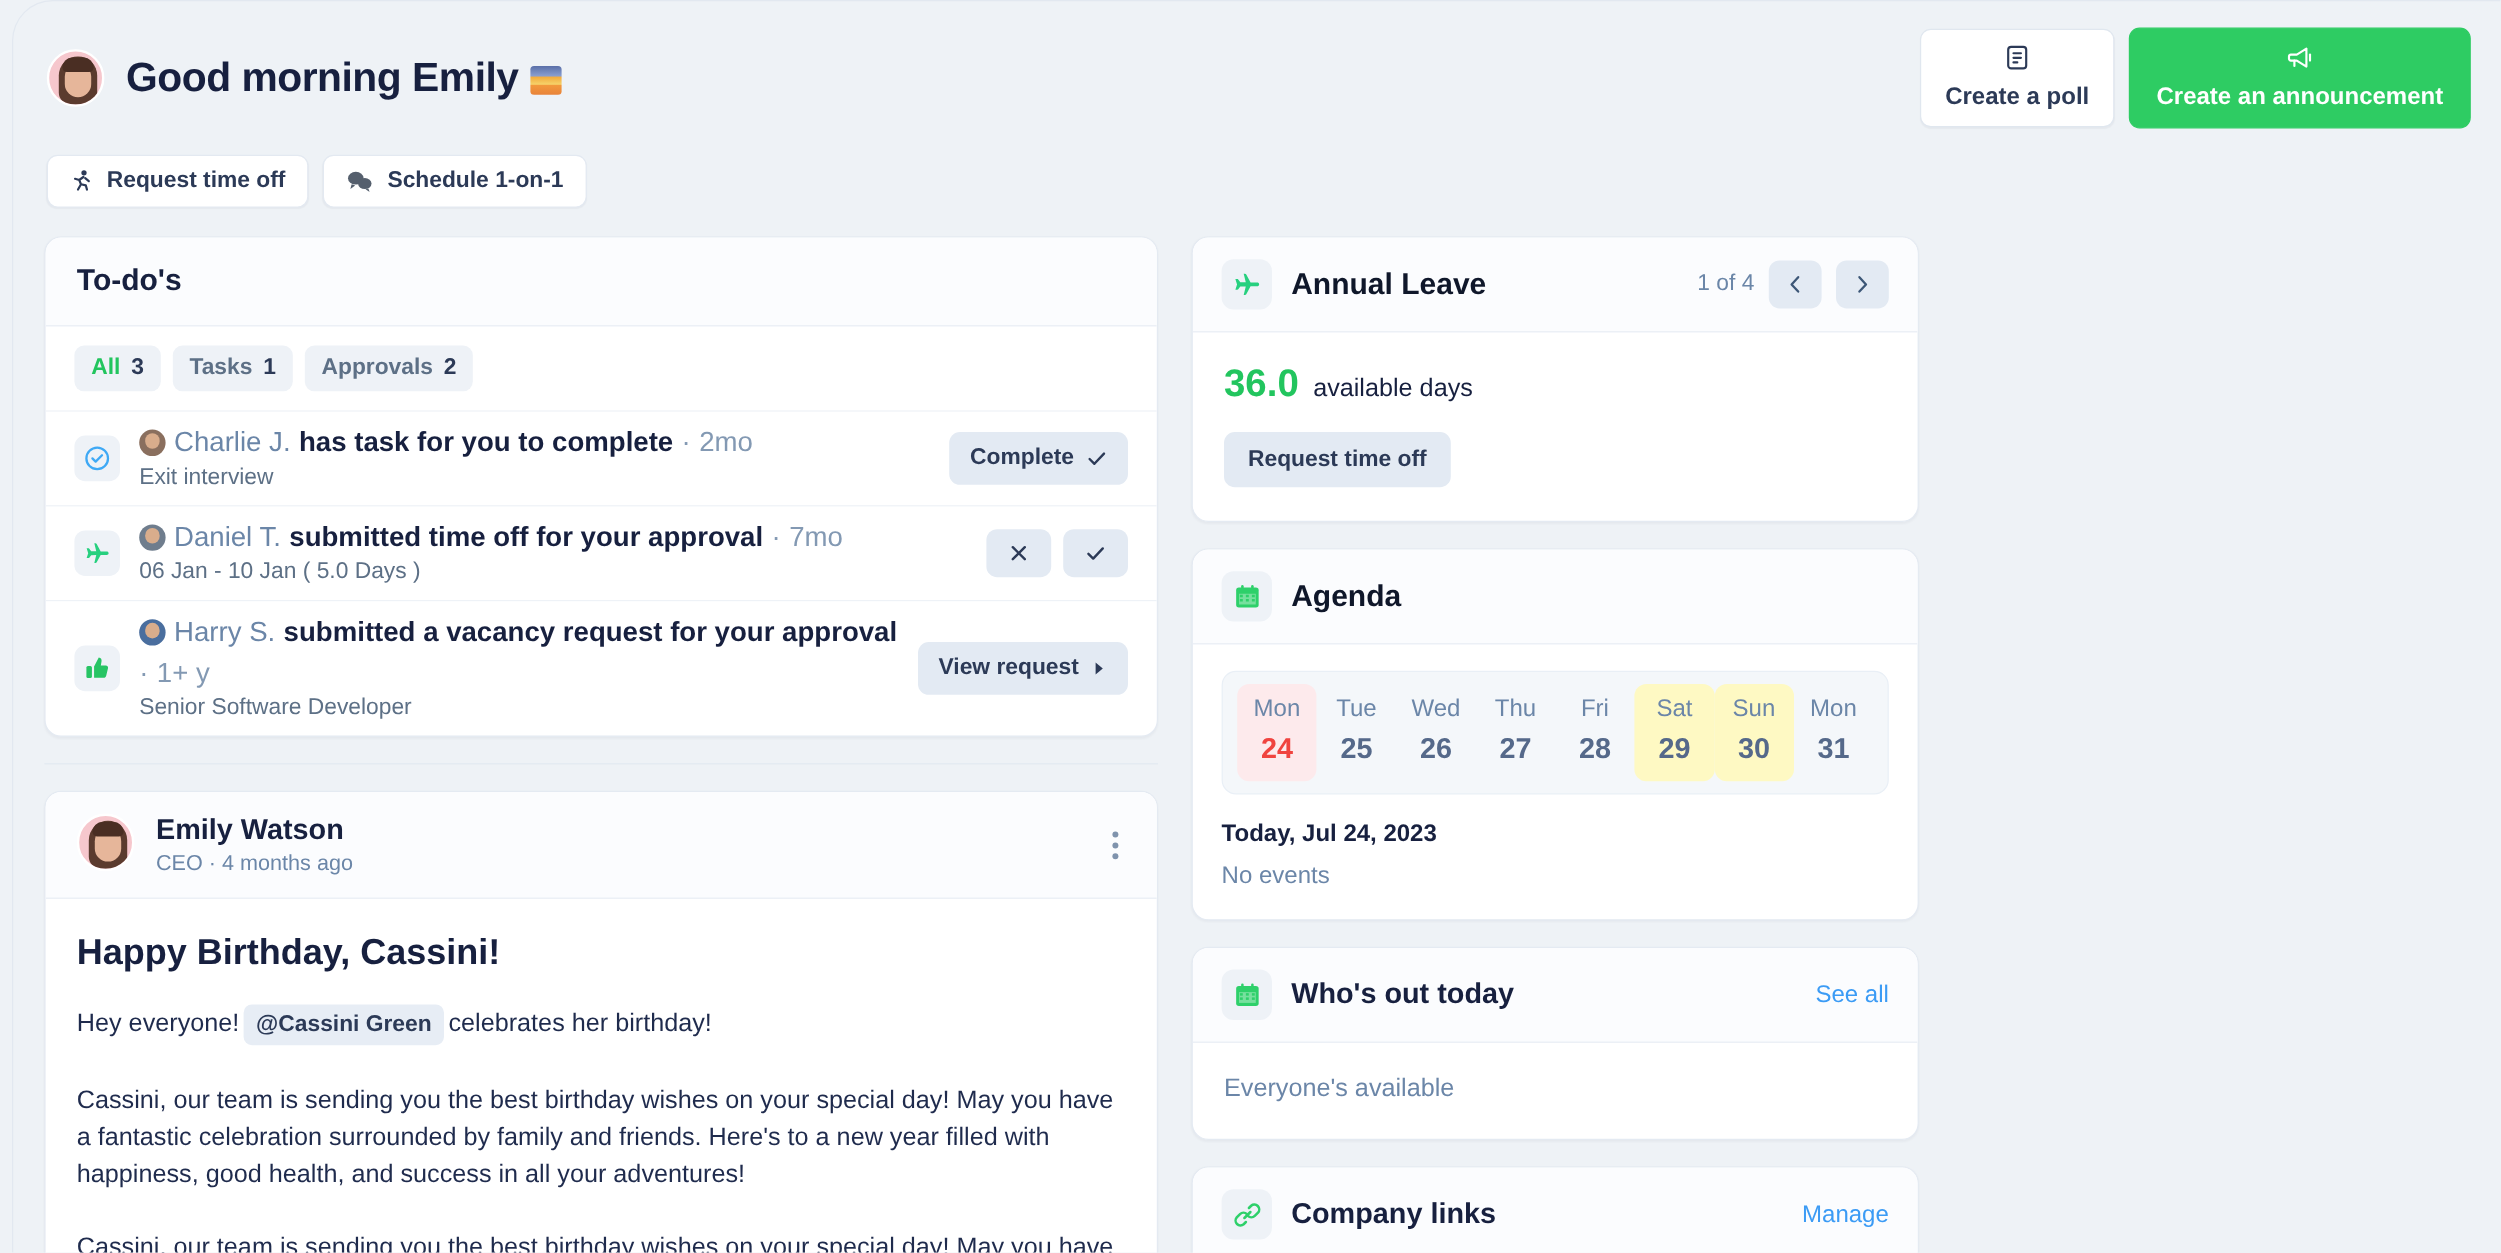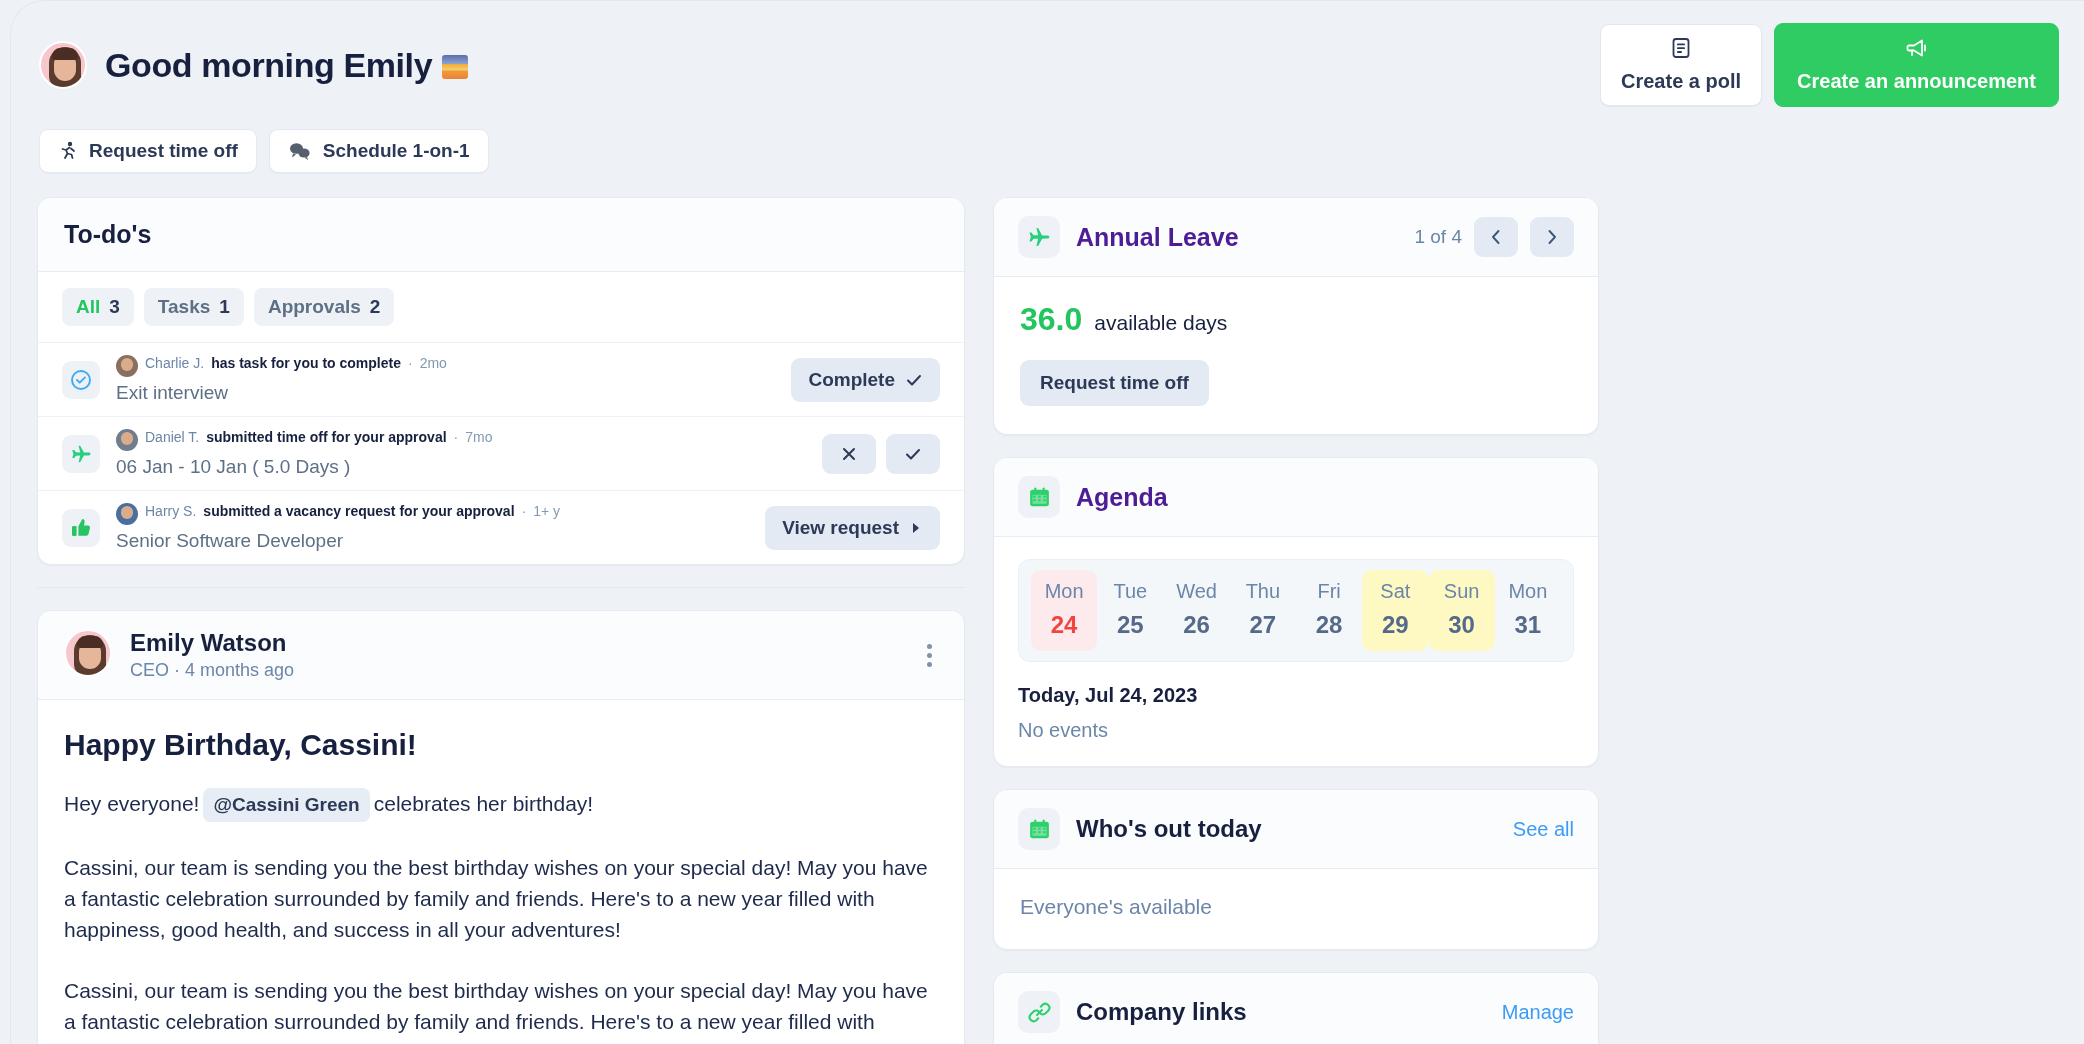--- a/index.html
+++ b/index.html
@@ -120,21 +120,21 @@
     box-shadow: 0 1px 2px rgba(16,30,54,.04);
     overflow: hidden;
   }
   .card-head {
     background: #fbfcfe;
     border-bottom: 1px solid #e8edf4;
     display: flex; align-items: center; justify-content: space-between;
     padding: 18px 24px;
   }
   .card-head-left { display: flex; align-items: center; gap: 16px; }
-  .card-title { font-size: 25px; font-weight: bold; color: #4c1d95; }
+  .card-title { font-size: 25px; font-weight: bold; color: #0f172a; }
   .card-title-sm { font-size: 24px; font-weight: bold; color: #17203f; }
 
   .icon-tile {
     width: 42px; height: 42px; border-radius: 10px;
     background: #eef2f7;
     display: flex; align-items: center; justify-content: center;
     flex: none;
   }
 
   
@@ -154,21 +154,21 @@
   .todo-row {
     display: flex; align-items: center;
     padding: 12px 24px; border-top: 1px solid #eef2f7;
     min-height: 62px;
   }
   .todo-badge {
     width: 38px; height: 38px; border-radius: 9px; background:#eef2f7;
     display:flex; align-items:center; justify-content:center; flex:none;
   }
   .todo-body { flex: 1; margin-left: 16px; min-width: 0; }
-  .todo-line1 { font-size: 14px; color: #17203f; display:flex; gap:7px; flex-wrap:wrap; }
+  .todo-line1 { font-size: 23px; color: #17203f; display:flex; align-items:center; gap:7px; flex-wrap:wrap; }
   .todo-line1 .who { color: #6b86a8; }
   .todo-line1 .act { font-weight: bold; color:#17203f; }
   .todo-line1 .when { color: #8399b3; }
   .todo-line2 { font-size: 19px; color: #5d7086; margin-top: 5px; }
 
   .mini-av { width: 22px; height: 22px; border-radius: 50%; flex:none; position:relative; overflow:hidden; }
   .mini-av.a { background:#8a6f5e; }
   .mini-av.b { background:#6f7d8d; }
   .mini-av.c { background:#4a6e9e; }
   .mini-av::after {

